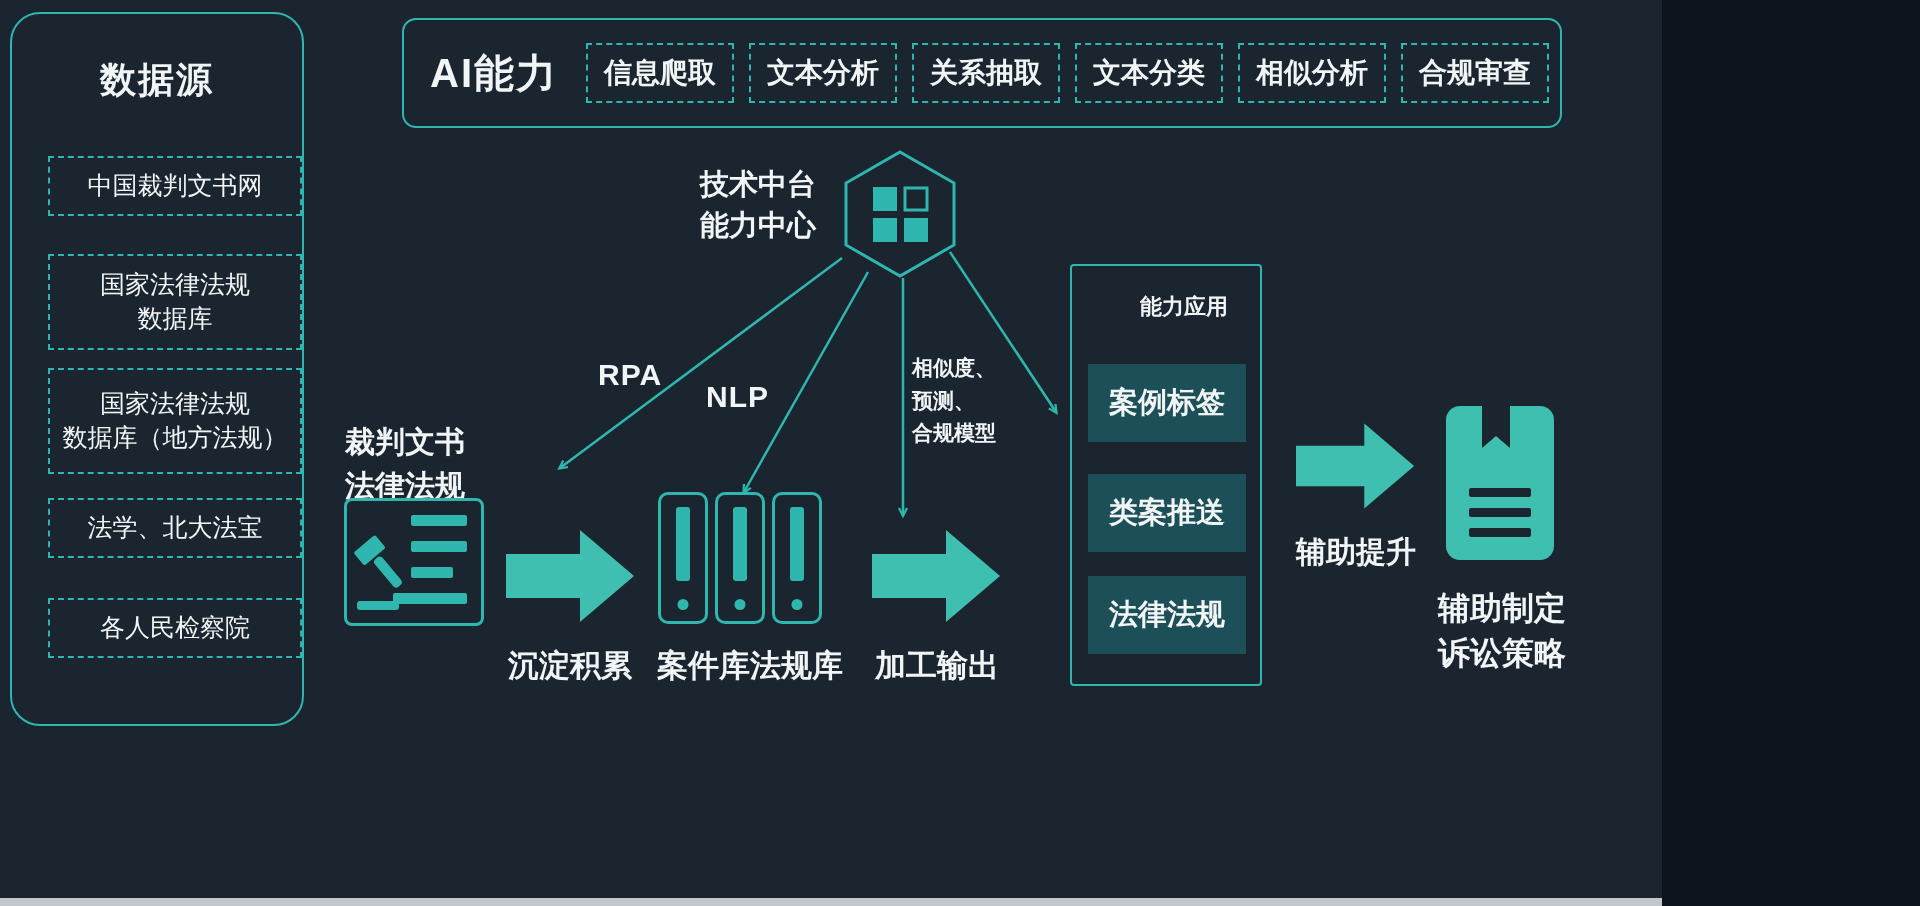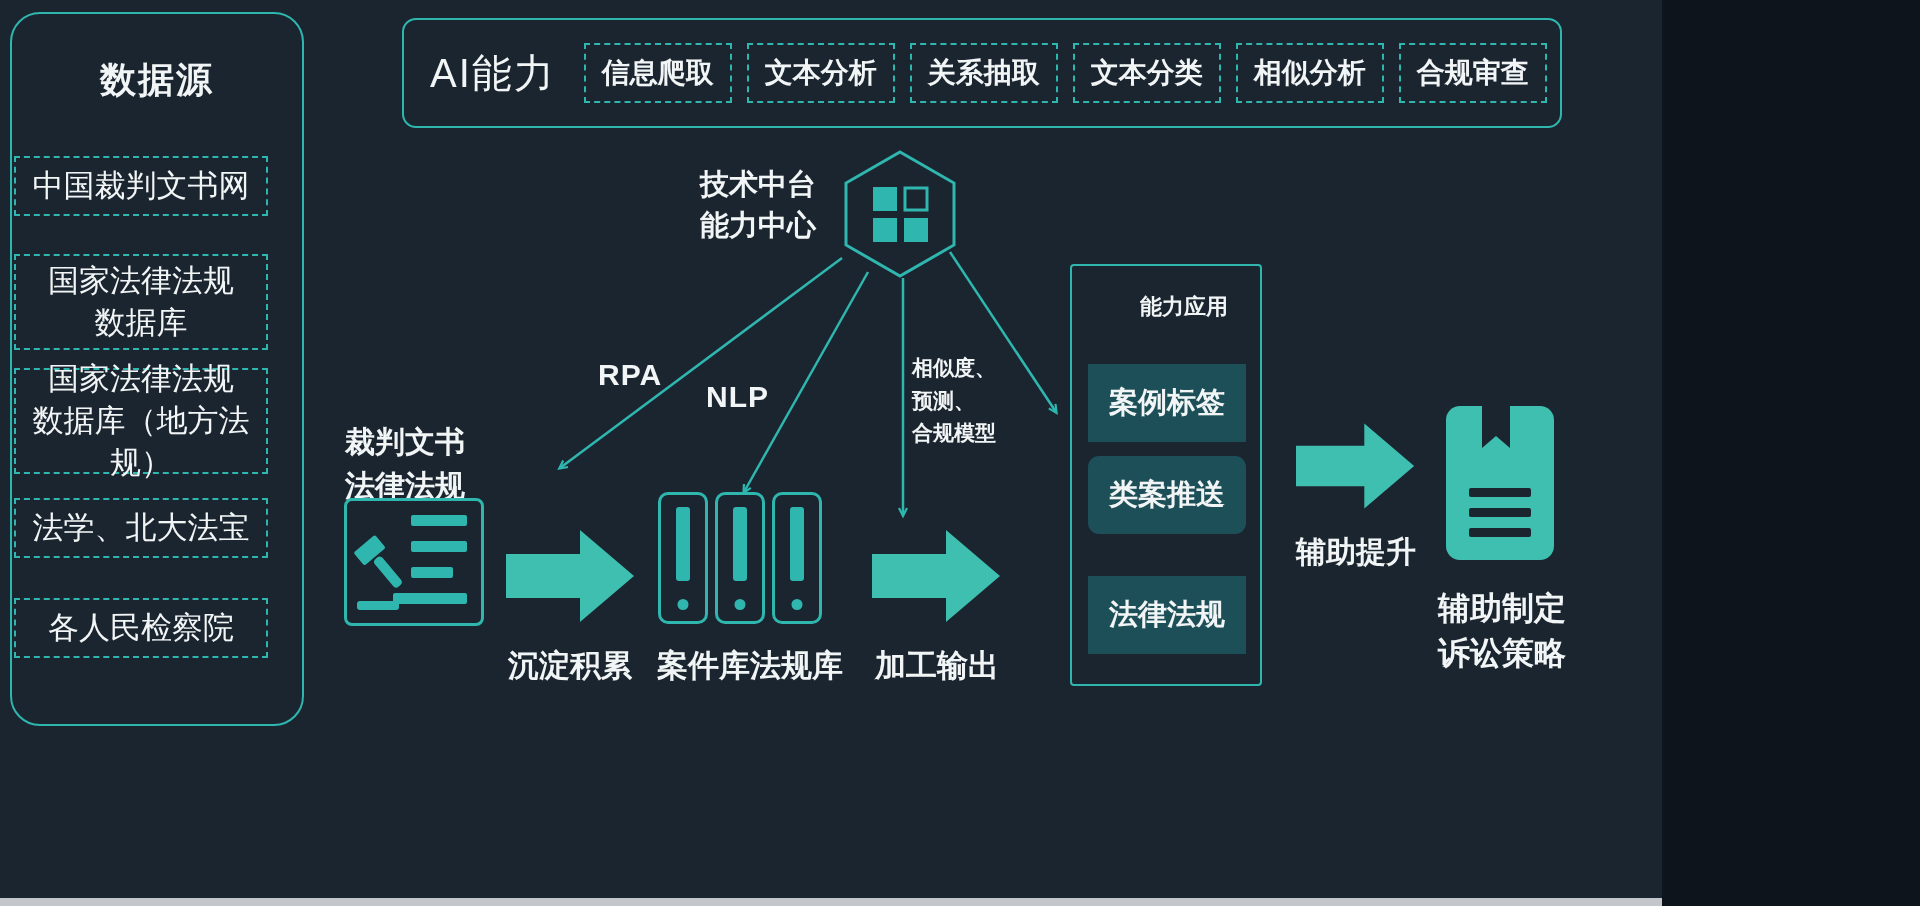--- a/index.html
+++ b/index.html
@@ -18,38 +18,38 @@
   .connectors { position: absolute; inset: 0; width: 1920px; height: 906px; pointer-events: none; }
   .connectors line { stroke: var(--teal, #2fb7af); stroke-width: 2.5; }
 
   
   .left-panel {
     position: absolute; left: 10px; top: 12px; width: 294px; height: 714px;
     border: 2px solid var(--teal, #2fb7af); border-radius: 30px; box-sizing: border-box;
   }
   .panel-title { margin-top: 42px; text-align: center; font-size: 36px; font-weight: 600; letter-spacing: 2px; }
   .ds-item {
-    position: absolute; left: 2px; width: 254px; box-sizing: border-box;
+    position: absolute; left: 36px; width: 254px; box-sizing: border-box;
     border: 2px dashed var(--teal, #2fb7af);
     display: flex; align-items: center; justify-content: center; text-align: center;
-    font-size: 31px; line-height: 1.35;
+    font-size: 25px; line-height: 1.35;
   }
   .ds-0 { top: 142px; height: 60px; }
   .ds-1 { top: 240px; height: 96px; }
   .ds-2 { top: 354px; height: 106px; }
   .ds-3 { top: 484px; height: 60px; }
   .ds-4 { top: 584px; height: 60px; }
 
   
   .ai-bar {
     position: absolute; left: 402px; top: 18px; width: 1160px; height: 110px;
     border: 2px solid var(--teal, #2fb7af); border-radius: 14px; box-sizing: border-box;
     display: flex; align-items: center; padding: 0 26px;
   }
-  .ai-title { font-size: 40px; font-weight: 400; letter-spacing: 2px; margin-right: 28px; white-space: nowrap; }
+  .ai-title { font-size: 40px; font-weight: 700; letter-spacing: 2px; margin-right: 28px; white-space: nowrap; }
   .ai-item {
     border: 2px dashed var(--teal, #2fb7af);
     padding: 9px 16px; margin-right: 15px;
     font-size: 28px; font-weight: 600; white-space: nowrap;
   }
 
   
   .hexagon { position: absolute; left: 844px; top: 150px; width: 112px; height: 128px; }
   .hex-outline { fill: none; stroke: var(--teal, #2fb7af); stroke-width: 3; }
   .sq-fill { fill: var(--teal, #2fb7af); }
@@ -105,21 +105,21 @@
     border: 2px solid var(--teal, #2fb7af); border-radius: 4px; box-sizing: border-box;
   }
   .app-title { margin-top: 26px; text-align: center; font-size: 22px; font-weight: 700; padding-left: 36px; }
   .app-box {
     position: absolute; left: 16px; width: 158px; height: 78px;
     background: var(--boxfill, #1d4f58);
     display: flex; align-items: center; justify-content: center;
     font-size: 29px; font-weight: 600;
   }
   .ab-0 { top: 98px; }
-  .ab-1 { top: 190px; border-radius: 11px; }
+  .ab-1 { top: 208px; }
   .ab-2 { top: 310px; }
 
   
   .report-icon { position: absolute; left: 1444px; top: 404px; width: 112px; height: 158px; }
   .report-icon svg { display: block; width: 100%; height: 100%; }
   .report-bg { fill: var(--arrow, #3fbfb0); }
   .report-cut { fill: var(--bg, #1b2530); }
   .result-label { position: absolute; left: 1438px; top: 586px; font-size: 32px; line-height: 1.4; font-weight: 700; }
 
   

